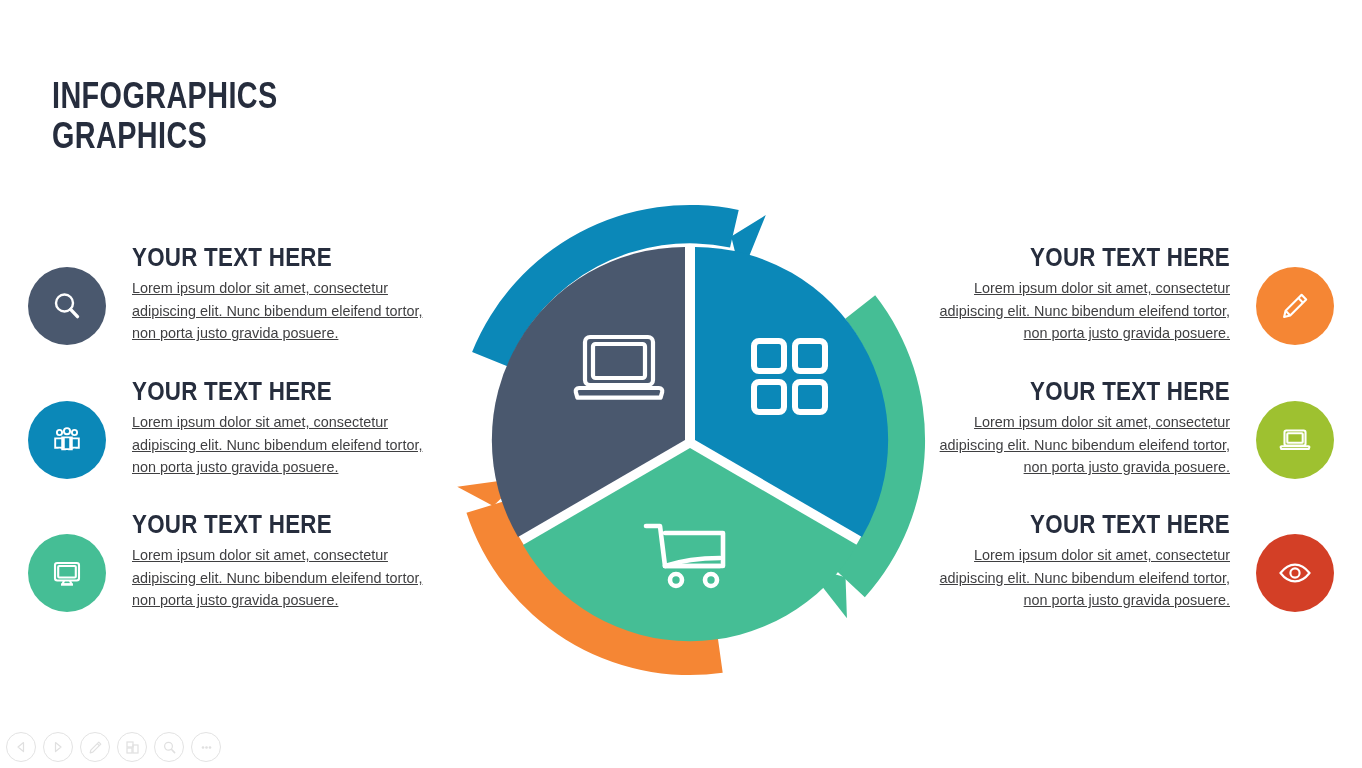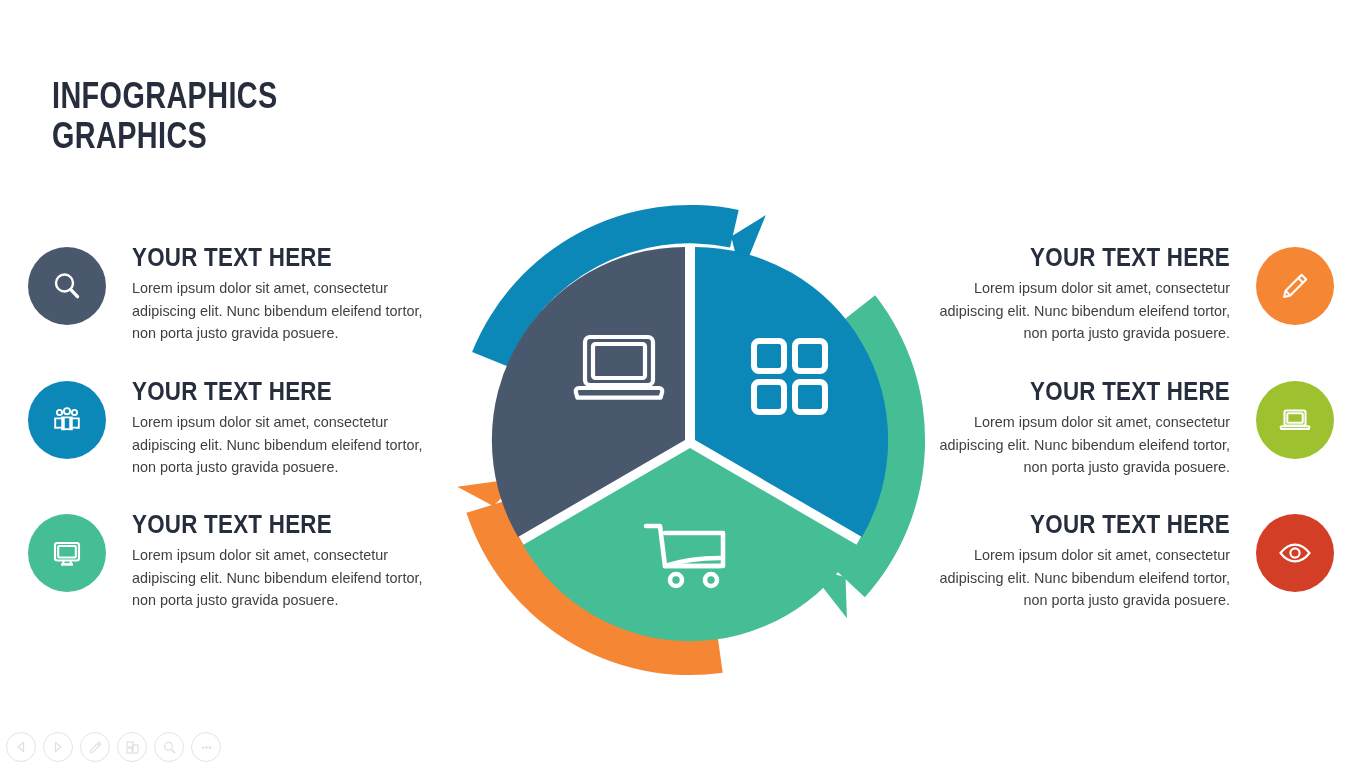--- a/index.html
+++ b/index.html
@@ -30,21 +30,21 @@
     letter-spacing: 0.5px;
     transform: scaleX(0.80);
     transform-origin: left top;
   }
   #slide-title .tline { display: block; white-space: nowrap; }
 
   
   .feature-row {
     position: absolute;
     display: flex;
-    align-items: flex-start;
+    align-items: flex-end;
     width: 420px;
   }
   .feature-row.left  { left: 28px; flex-direction: row; }
   .feature-row.right { right: 28px; flex-direction: row-reverse; }
 
   .badge {
     width: 78px;
     height: 78px;
     border-radius: 50%;
     flex: 0 0 78px;
@@ -70,20 +70,21 @@
     white-space: nowrap;
   }
   .feature-row.left  .feature-heading { transform: scaleX(0.86); transform-origin: left center; }
   .feature-row.right .feature-heading { transform: scaleX(0.86); transform-origin: right center; }
 
   .feature-body {
     color: #3F3F41;
     font-size: 14.4px;
     line-height: 22.6px;
     margin: 0;
+    text-decoration: underline;
   }
 
   
   #cycle-diagram {
     position: absolute;
     left: 440px;
     top: 190px;
     width: 500px;
     height: 500px;
   }

